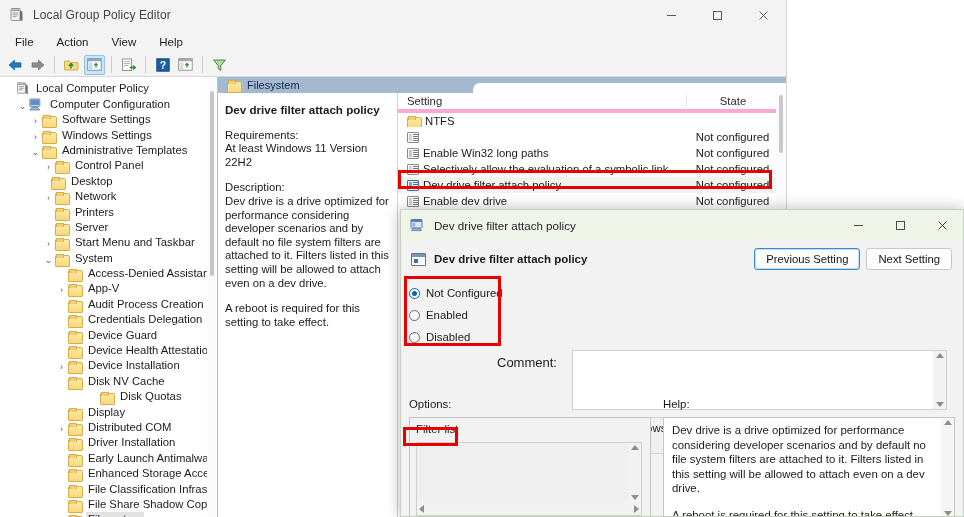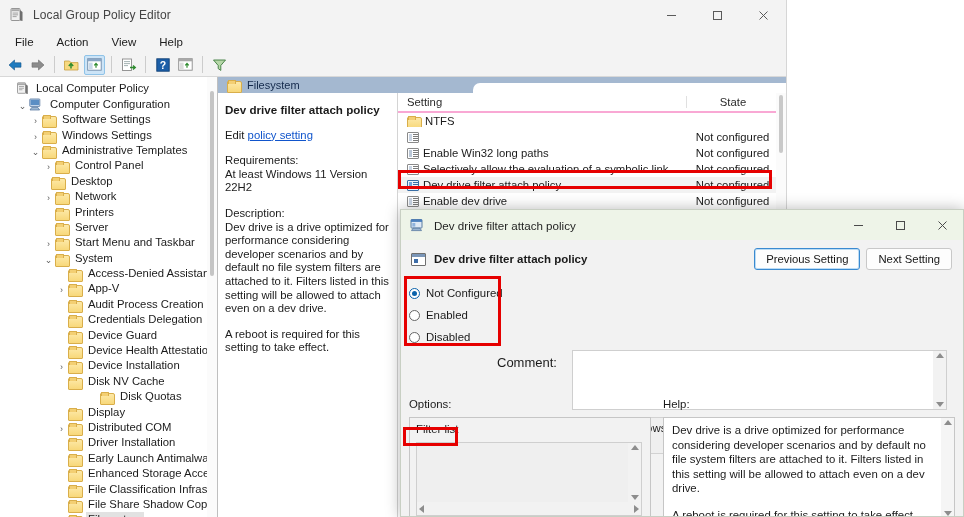--- a/index.html
+++ b/index.html
@@ -130,21 +130,21 @@
   .detail-title { font-weight: bold; font-size: 11.6px; margin-bottom: 12px; }
   .detail-edit { margin-bottom: 12px; }
   .detail-edit a { color: #1155cc; text-decoration: underline; }
   .detail-block { margin-bottom: 12px; }
   .detail-block .lbl { display: block; }
 
   
   .settingspane { flex: 1; background: #ffffff; position: relative; overflow: hidden; }
   .sl-head {
     height: 20px; display: flex; align-items: center;
-    font-size: 11.3px; color: #2b2b2b; border-bottom: 2px solid #f9a8d4;
+    font-size: 11.3px; color: #2b2b2b; border-bottom: 4px solid #f9a8d4;
     background: #ffffff;
   }
   .sl-head .c1 { width: 288px; padding-left: 9px; }
   .sl-head .c2 { width: 93px; text-align: center; border-left: 1px solid #e0e0e0; }
   .sl-head .c3 { flex: 1; border-left: 1px solid #e0e0e0; }
   .slrow {
     height: 16px; display: flex; align-items: center;
     font-size: 11.3px; color: #1b1b1b; position: relative;
   }
   .slrow.hl { background: #f2f2f2; }
@@ -566,23 +566,20 @@
           <div class="rp-tab">
             <span class="tfolder"></span>
             <span>Filesystem</span>
           </div>
         </div>
 
         <div class="rp-body">
 
           <div class="detailpane">
             <div class="detail-title">Dev drive filter attach policy</div>
-            <div class="detail-edit">
-              <span>Edit </span><a href="#">policy setting</a>
-            </div>
             <div class="detail-block">
               <span class="lbl">Requirements:</span>
               <span class="lbl">At least Windows 11 Version 22H2</span>
             </div>
             <div class="detail-block">
               <span class="lbl">Description:</span>
               <span class="lbl">Dev drive is a drive optimized for performance considering developer scenarios and by default no file system filters are attached to it. Filters listed in this setting will be allowed to attach even on a dev drive.</span>
             </div>
             <div class="detail-block">
               <span class="lbl">A reboot is required for this setting to take effect.</span>

